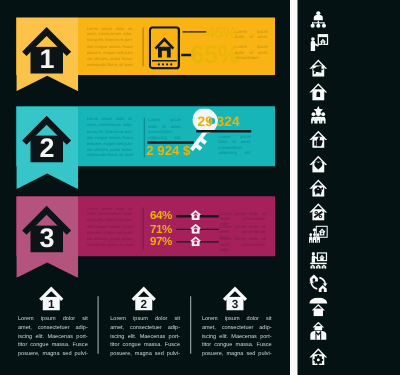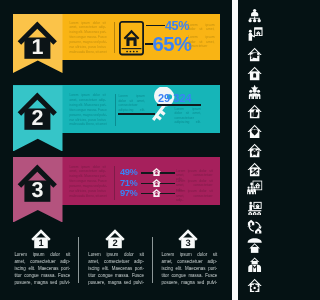--- a/index.html
+++ b/index.html
@@ -12,21 +12,21 @@
   .band{position:absolute;left:13px;width:207px;}
   .panel{position:absolute;left:0;top:0;width:207px;height:100%;}
   .ribbon{position:absolute;left:0;top:0;width:49.5px;}
   .r1{background:#fbc349;} .b1{background:#f9b414;}
   .r2{background:#36c5c8;} .b2{background:#16b5b8;}
   .r3{background:#b4537e;} .b3{background:#a6205c;}
   .para{position:absolute;font-size:3.2px;}
   .para .ln{display:block;height:4.83px;white-space:nowrap;text-align:justify;text-align-last:justify;}
   .p1{color:#c2900f;} .p2{color:#0a8d92;} .p3{color:#7e1c48;}
   .vdiv{position:absolute;}
-  .pct{position:absolute;font-weight:bold;letter-spacing:-0.4px;color:#3b82f6;white-space:nowrap;}
+  .pct{position:absolute;font-weight:bold;letter-spacing:-0.4px;color:#eab308;white-space:nowrap;}
   .tiny{position:absolute;font-size:3.35px;line-height:4.4px;text-align:justify;}
   .tiny:after{content:"";display:inline-block;width:100%;}
   .hline{position:absolute;height:1.2px;}
   .botcol{position:absolute;color:#ccd4d4;font-size:4.45px;width:55.8px;}
   .botcol .ln{display:block;height:7.0px;white-space:nowrap;text-align:justify;text-align-last:justify;}
   .whitebar{position:absolute;left:232px;top:0;width:6.4px;height:300px;background:#fafafa;}
   .botdiv{position:absolute;width:1.3px;background:#8d9798;}
 </style>
 </head>
 <body>
@@ -85,20 +85,21 @@
         <span class="ln">amet, consectetuer adip-</span>
         <span class="ln">iscing elit. Maecenas port-</span>
         <span class="ln">titor congue massa. Fusce</span>
         <span class="ln">posuere, magna sed pulvi-</span>
         <span class="ln">nar ultricies, purus lectus</span>
         <span class="ln">malesuada libero, sit amet</span>
       </div>
     <div class="vdiv" style="left:102.0px;top:8.6px;width:0.9px;height:32.0px;background:#0a8d92"></div>
     <div class="tiny p2" style="left:105.5px;top:9.1px;width:26.5px;color:#0a8d92">Lorem ipsum dolor sit amet, consectetuer adipiscing elit.</div>
     <div class="hline" style="left:104.5px;top:28.1px;width:37.5px;height:1.3px;background:#11191c"></div>
+    <div class="pct" style="left:104.0px;top:29.8px;font-size:10.6px;letter-spacing:0px">2 924 $</div>
 
     <svg width="46" height="48" viewBox="0 0 46 48" style="position:absolute;left:128px;top:2px">
       <g fill="#f2f7f7">
         <path d="M 30.2 3.0 a 9.6 9.6 0 1 0 -9.0 15.4 L 11.0 32.0 l 2.4 1.9 l 2.2 -2.9 l 3.3 2.6 l 2.0 -2.6 l -3.3 -2.6 l 1.7 -2.2 l 3.3 2.6 l 2.0 -2.6 l -3.3 -2.6 l 3.1 -4.0 A 9.6 9.6 0 0 0 30.2 3.0 Z"></path>
       </g>
       <circle cx="28.5" cy="9.8" r="2.6" fill="#16b5b8"></circle>
     </svg>
     <div class="pct" style="left:145px;top:6.2px;font-size:11px;letter-spacing:0px">29 324</div>
     <div class="hline" style="left:144.2px;top:19.0px;width:43.8px;height:1.3px;background:#11191c"></div>
     <div class="tiny p2" style="left:161.6px;top:21.3px;width:26.4px;color:#0a8d92">Lorem ipsum dolor sit amet, consectetuer adipiscing elit.</div>
@@ -115,21 +116,21 @@
     <div class="para p3" style="left:56.4px;top:7.6px;width:36.4px">
         <span class="ln">Lorem ipsum dolor sit</span>
         <span class="ln">amet, consectetuer adip-</span>
         <span class="ln">iscing elit. Maecenas port-</span>
         <span class="ln">titor congue massa. Fusce</span>
         <span class="ln">posuere, magna sed pulvi-</span>
         <span class="ln">nar ultricies, purus lectus</span>
         <span class="ln">malesuada libero, sit amet</span>
       </div>
     <div class="vdiv" style="left:100.6px;top:9.0px;width:0.9px;height:33.7px;background:#7e1c48"></div>
-    <div class="pct" style="left:107.0px;top:10.2px;font-size:9.3px">49%</div>
+    <div class="pct" style="left:107.0px;top:10.2px;font-size:9.3px">64%</div>
     <div class="hline" style="left:128.2px;top:15.4px;width:11.5px;background:#11191c"></div>
     <svg width="9" height="8" viewBox="0 0 9 8" style="position:absolute;left:139.1px;top:11.2px">
       <path d="M 0.3 3.6 L 4.5 0.0 L 8.7 3.6 L 7.7 4.5 L 4.5 1.8 L 1.3 4.5 Z" fill="#f6eef2"></path>
       <path d="M 1.4 3.5 L 7.6 3.5 L 7.6 8.0 L 1.4 8.0 Z" fill="#f6eef2"></path>
       <circle cx="4.5" cy="5.3" r="1.25" fill="#a6205c"></circle>
     </svg>
     <div class="hline" style="left:147.3px;top:15.4px;width:14.4px;background:#11191c"></div>
     <div class="tiny p3" style="left:162.9px;top:11.5px;width:36.7px;color:#7e1c48">Lorem ipsum dolor sit amet, consectetuer adip-</div>
     <div class="pct" style="left:107.0px;top:20.6px;font-size:9.3px">71%</div>
     <div class="hline" style="left:128.2px;top:25.8px;width:11.5px;background:#11191c"></div>

